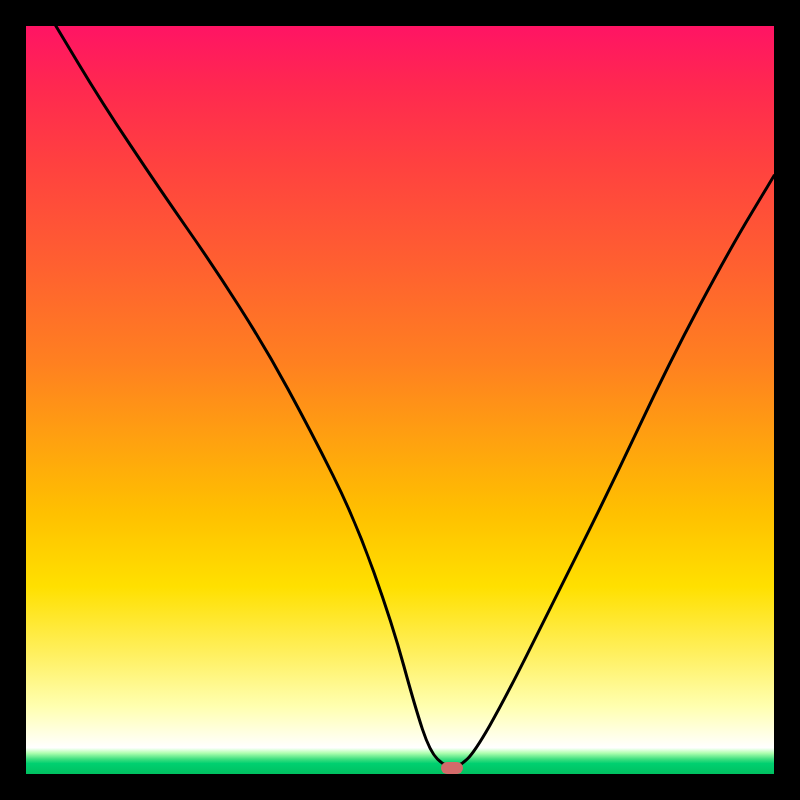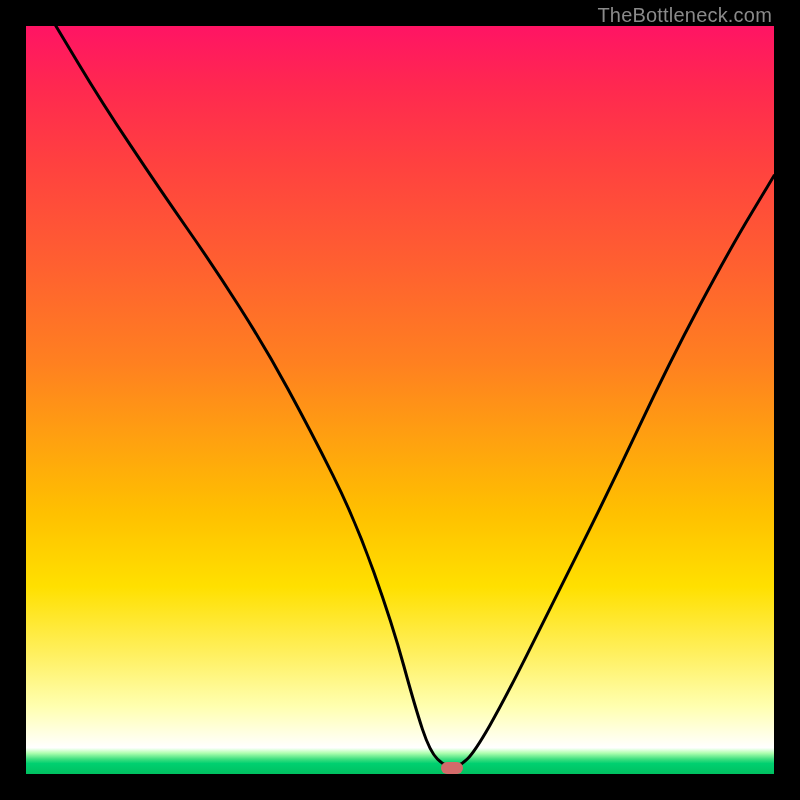--- a/index.html
+++ b/index.html
@@ -70,21 +70,20 @@
     transform: translate(-50%, -50%);
   }
 </style>
 </head>
 <body>
 
 <div class="frame">
 
   <div class="plot-area"></div>
 
-  <div class="watermark">TheBottleneck.com</div>
 
   <svg class="curve" viewBox="0 0 748 748" preserveAspectRatio="none">
     <path fill="none" stroke="#000" stroke-width="3" stroke-linecap="round" stroke-linejoin="round" d="M 29.9 0.0 Q 29.9 0.0 52.4 37.4 Q 74.8 74.8 104.7 119.7 Q 134.6 164.6 160.8 202.0 Q 187.0 239.4 213.2 280.5 Q 239.4 321.6 261.8 362.8 Q 284.2 403.9 306.7 448.8 Q 329.1 493.7 347.8 546.0 Q 366.5 598.4 377.7 639.5 Q 389.0 680.7 396.4 703.1 Q 403.9 725.6 411.4 733.0 Q 418.9 740.5 426.4 740.5 Q 433.8 740.5 441.3 733.0 Q 448.8 725.6 463.8 699.4 Q 478.7 673.2 501.2 628.3 Q 523.6 583.4 553.5 523.6 Q 583.4 463.8 613.4 400.2 Q 643.3 336.6 673.2 280.5 Q 703.1 224.4 725.6 187.0 T 748.0 149.6"></path>
   </svg>
 
   <div class="marker" style="left: 452.36px; top: 768.016px;"></div>
 
 </div>
 
 </body></html>

